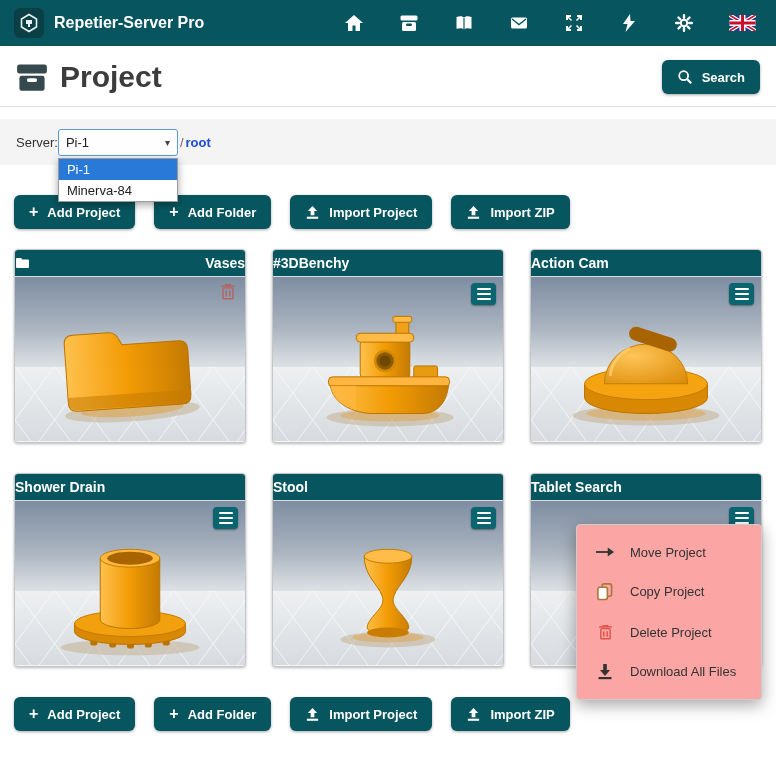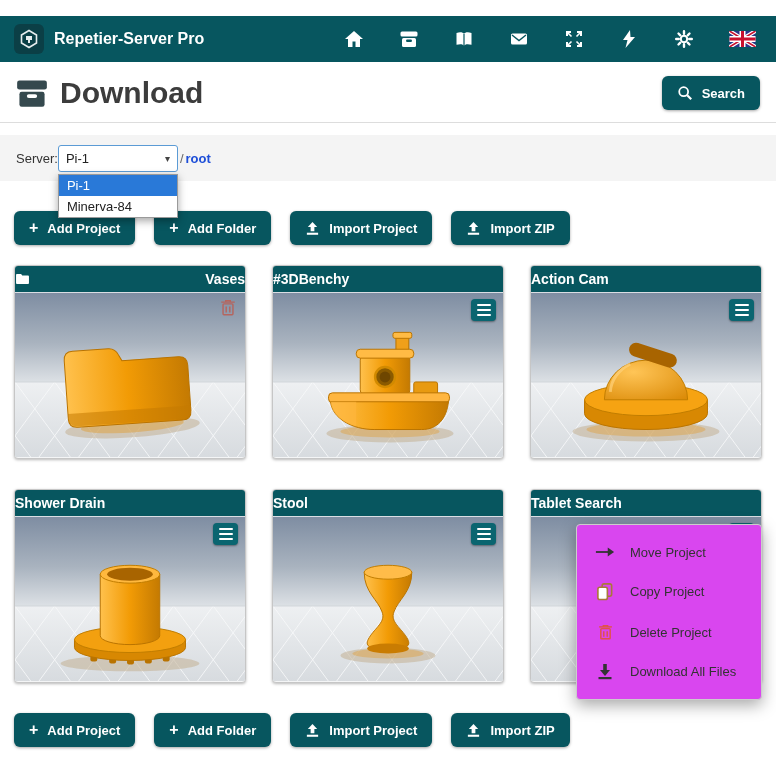--- a/index.html
+++ b/index.html
@@ -7,21 +7,21 @@
   body {
     font-family: "Liberation Sans", sans-serif;
     background: #fff;
     position: relative;
     overflow: hidden;
   }
   
   .navbar {
     height: 46px; background: #07565f;
     display: flex; align-items: center;
-    padding: 0 14px; gap: 10px; margin-top: 16px;
+    padding: 0 14px; gap: 10px;
   }
   .logo {
     width: 30px; height: 30px; background: #0b3f46; border-radius: 6px;
     display: flex; align-items: center; justify-content: center; flex: none;
   }
   .brand { color: #fff; font-weight: bold; font-size: 16px; white-space: nowrap; }
   .nav-icons { margin-left: auto; display: flex; align-items: center; gap: 35px; padding-right: 6px; }
   .nav-icon { display: flex; align-items: center; justify-content: center; cursor: pointer; }
   
   .page-header { display: flex; align-items: center; padding: 14px 16px 12px 16px; }
@@ -85,21 +85,21 @@
     display: flex; flex-direction: column; justify-content: center; align-items: center; gap: 3px;
     box-shadow: 0 1px 2px rgba(0,0,0,.4); cursor: pointer; border: none;
   }
   .menu-btn span { display: block; width: 14px; height: 2px; background: #fff; border-radius: 1px; }
   .trash-btn {
     position: absolute; top: 6px; right: 8px; background: none; border: none; cursor: pointer; padding: 0;
   }
   
   .context-menu {
     position: absolute; left: 576px; top: 524px; width: 186px;
-    background: #d946ef; border: 1px solid #ccc; border-radius: 4px;
+    background: #fca5a5; border: 1px solid #ccc; border-radius: 4px;
     box-shadow: 0 5px 16px rgba(0,0,0,.35); padding: 8px 0; z-index: 80;
   }
   .cm-item {
     display: flex; align-items: center; gap: 15px;
     padding: 11px 18px; font-size: 13px; color: #333; cursor: pointer;
   }
   .cm-icon { width: 20px; display: flex; justify-content: center; flex: none; }
 </style>
 </head>
 <body>
@@ -213,21 +213,21 @@
     </div>
   </div>
 </div>
 
 <div class="page-header">
   <svg width="32" height="30" viewBox="0 0 28 26">
     <rect x="1" y="2" width="26" height="8" rx="2" fill="#35494e"></rect>
     <rect x="3" y="12" width="22" height="13" rx="2" fill="#35494e"></rect>
     <rect x="9.5" y="14" width="9" height="3.4" rx="1.7" fill="#fff"></rect>
   </svg>
-  <div class="page-title">Download</div>
+  <div class="page-title">Project</div>
   <button class="btn search-btn">
     <svg width="16" height="16" viewBox="0 0 18 18">
         <circle cx="7.5" cy="7.5" r="5" fill="none" stroke="#fff" stroke-width="2"></circle>
         <line x1="11.5" y1="11.5" x2="16" y2="16" stroke="#fff" stroke-width="2.4"></line>
       </svg>
     <span>Search</span>
   </button>
 </div>
 <hr class="rule">
 

